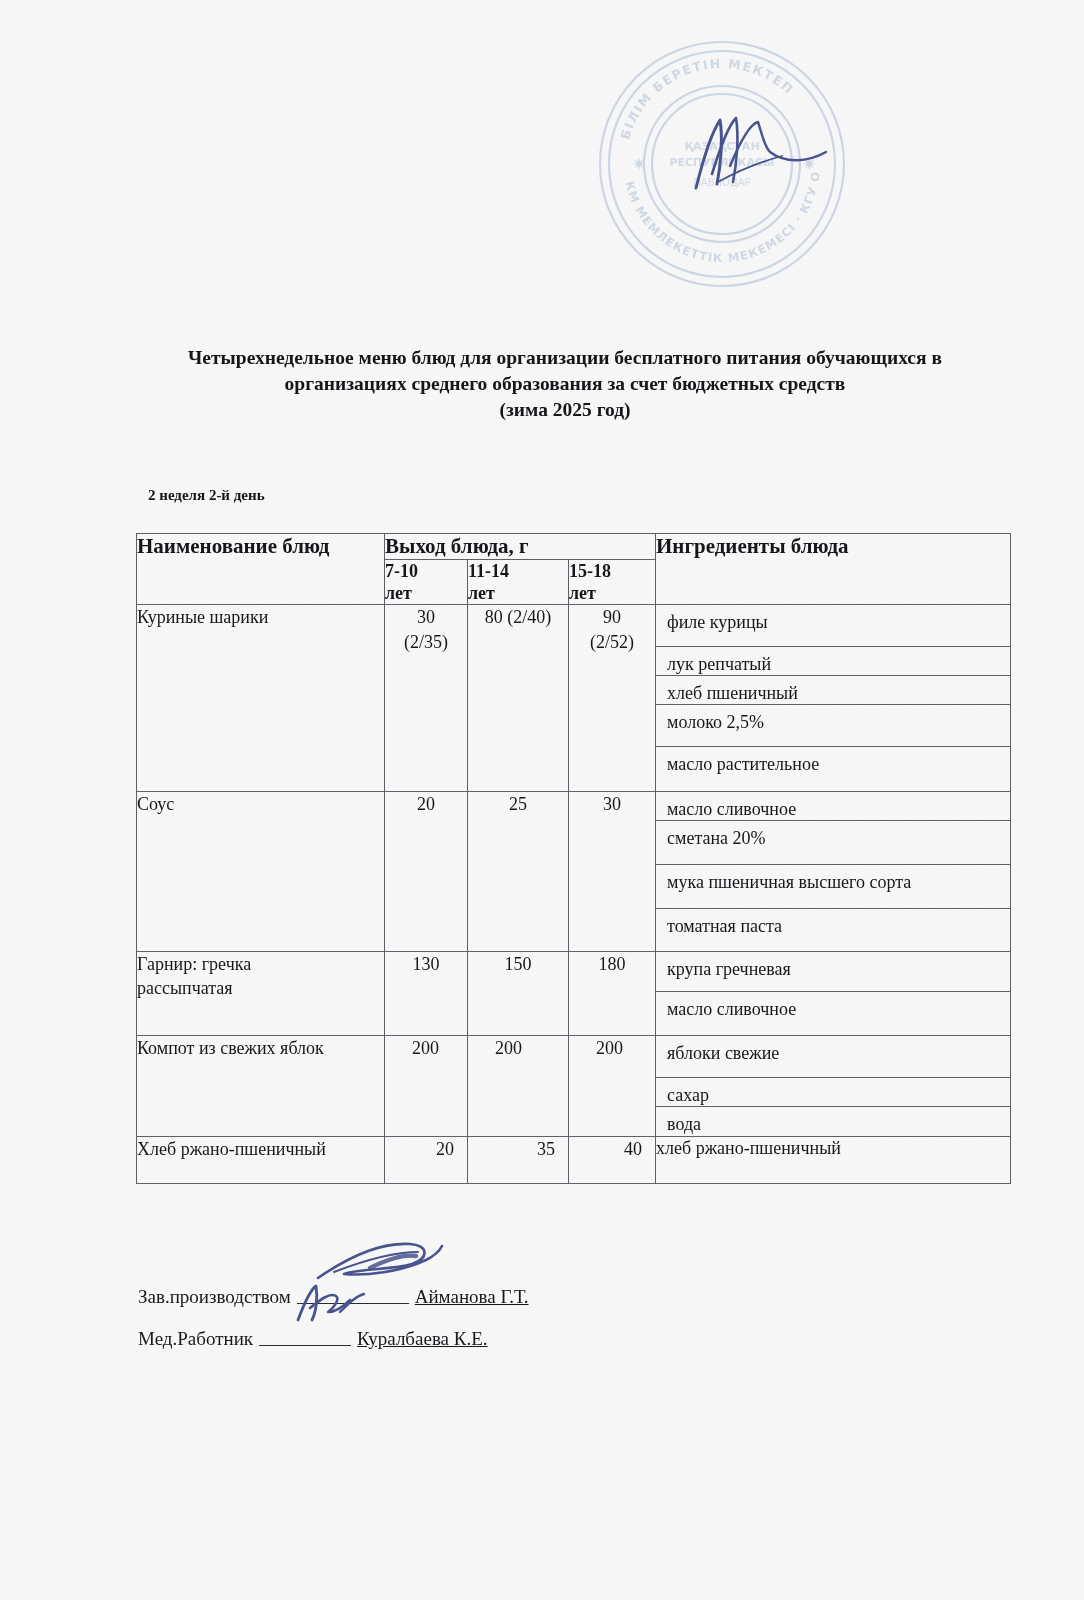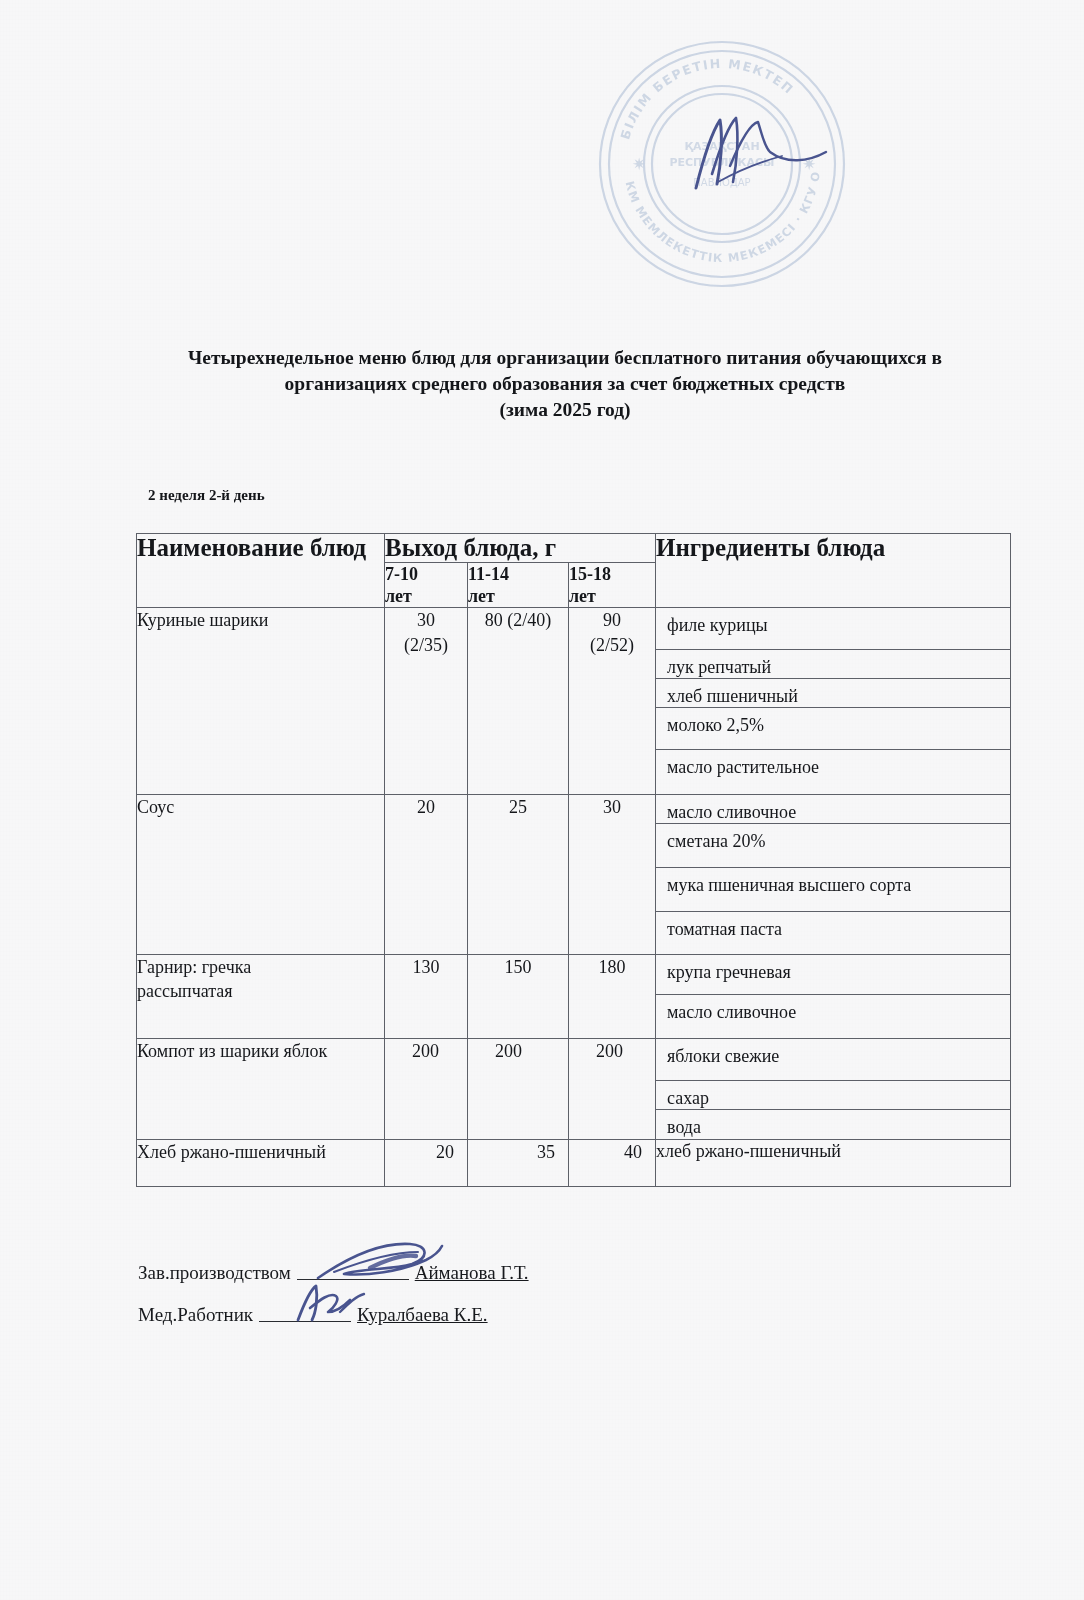--- a/index.html
+++ b/index.html
@@ -134,21 +134,21 @@
   }
 
   .c-name  { width: 248px; }
   .c-a1    { width: 83px;  }
   .c-a2    { width: 101px; }
   .c-a3    { width: 87px;  }
   .c-ing   { width: 355px; }
 
   .th-name, .th-out, .th-ing {
     padding: 9px 0 9px 10px;
-    font-size: 25px;
+    font-size: 21px;
     margin-left: 27px;
   }
   .th-age {
     padding: 7px 0 6px 9px;
     font-size: 18px;
     line-height: 22px;
     font-weight: bold;
   }
 
   .cell-name {
@@ -182,21 +182,21 @@
     left: 138px;
     top: 1262px;
     font-size: 19px;
     color: #17191d;
   }
   .sig-line {
     position: relative;
     height: 42px;
     white-space: nowrap;
   }
-  .sig-label { display: inline-block; }
+  .sig-label { display: inline-block; margin-top: 24px; }
   .sig-rule {
     display: inline-block;
     border-bottom: 1.4px solid #2a2c31;
     vertical-align: bottom;
     margin: 0 6px 4px 6px;
   }
   .sig-rule.w1 { width: 112px; }
   .sig-rule.w2 { width: 92px; }
   .sig-person { display: inline-block; text-decoration: underline; }
 
@@ -346,21 +346,21 @@
         <td class="cell-num">180</td>
         <td style="padding:0">
           <div class="ing-stack">
             <div class="ing-row" style="height:40px">крупа гречневая</div>
             <div class="ing-row" style="height:43px">масло сливочное</div>
           </div>
         </td>
       </tr>
 
       <tr>
-        <td class="cell-name">Компот из шарики яблок</td>
+        <td class="cell-name">Компот из свежих яблок</td>
         <td class="cell-num align-left">200</td>
         <td class="cell-num align-left">200</td>
         <td class="cell-num align-left">200</td>
         <td style="padding:0">
           <div class="ing-stack">
             <div class="ing-row" style="height:42px">яблоки свежие</div>
             <div class="ing-row" style="height:29px">сахар</div>
             <div class="ing-row" style="height:29px">вода</div>
           </div>
         </td>

